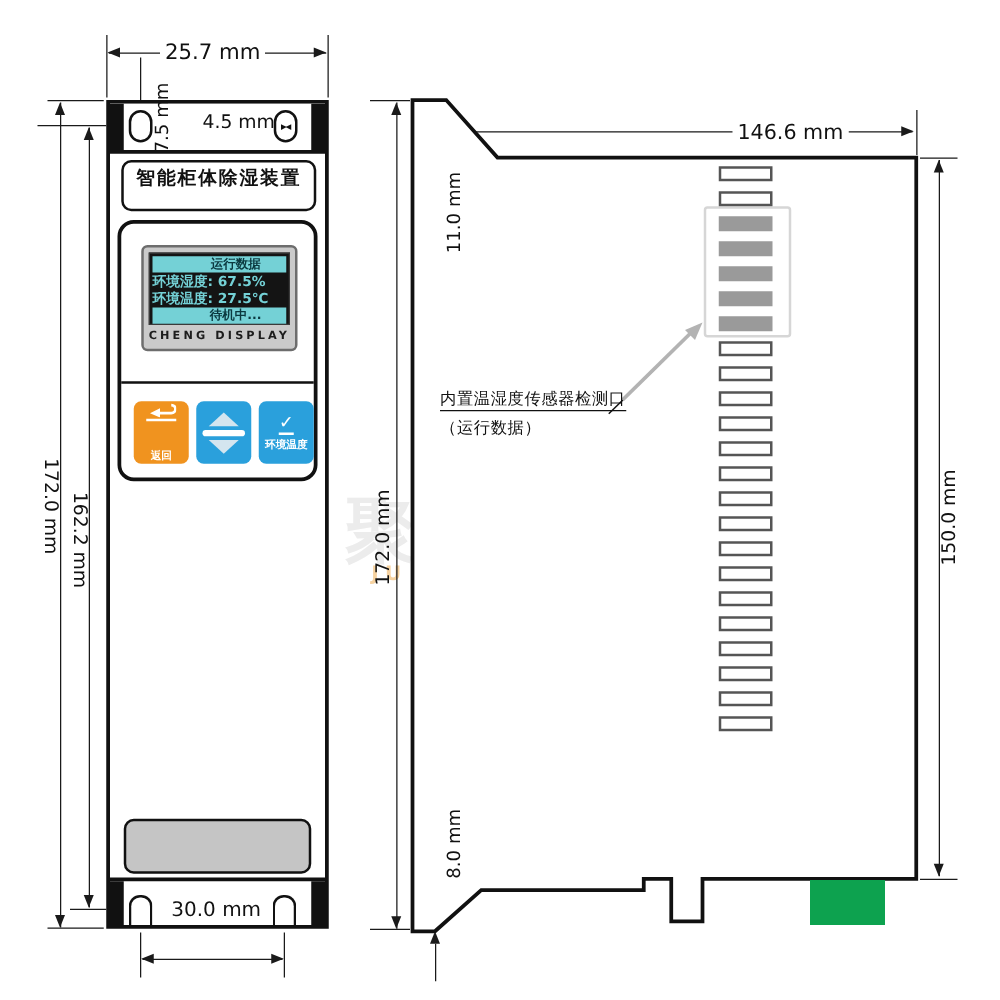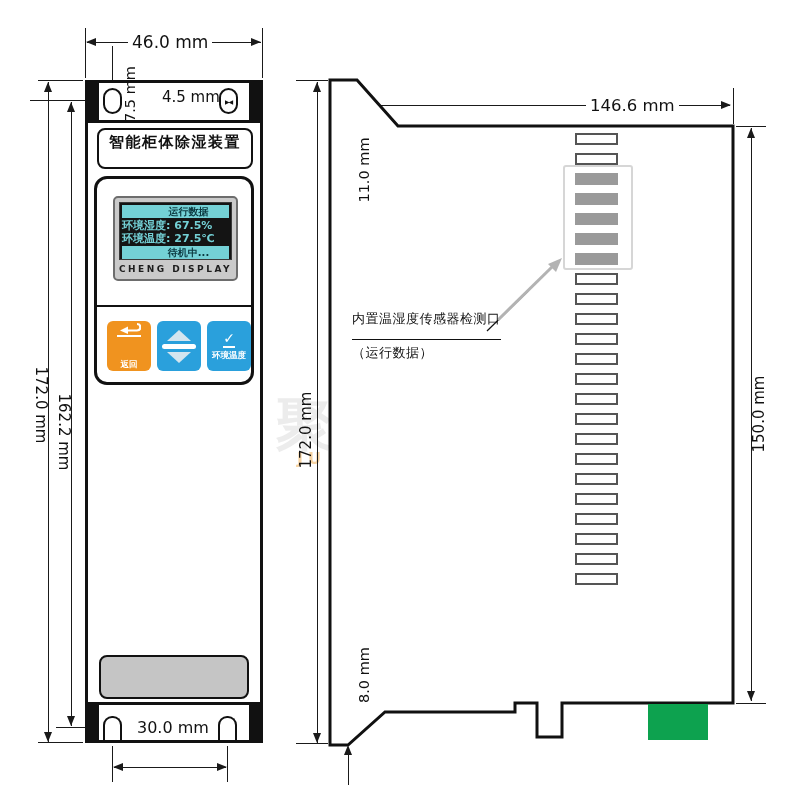--- a/index.html
+++ b/index.html
@@ -59,21 +59,21 @@
   .notch { position:absolute; bottom:0; width:19px; height:24px; border:2px solid #111; border-bottom:none; border-radius:9px 9px 0 0; background:#fff; }
 
   
   #side-svg { position:absolute; left:0; top:0; z-index:1; }
   #vent-column { position:absolute; left:575px; top:133px; z-index:2; }
   .vent-slot { width:43px; height:12px; margin-bottom:8px; }
   .vent-slot.white { border:2px solid #555; background:#fff; }
   .vent-slot.gray { background:#9a9a9a; }
   #sensor-box { position:absolute; left:563px; top:165px; width:70px; height:105px; border:2px solid #d6d6d6; border-radius:3px; z-index:1; }
   #note { position:absolute; left:352px; top:310px; z-index:3; font-size:13px; letter-spacing:.5px; }
-  #note .l1 { border-bottom:1.5px solid #111; padding-bottom:11px; display:inline-block; }
+  #note .l1 { border-bottom:1.5px solid #111; padding-bottom:0; display:inline-block; }
   #note .l2 { margin-top:4px; }
 </style>
 </head>
 <body>
 
 <div id="canvas">
 
   <div class="wm-logo">
     <div class="tri-outer"></div>
     <div class="tri-inner"></div>
@@ -176,21 +176,21 @@
   <div id="note">
     <div class="l1">内置温湿度传感器检测口</div>
     <div class="l2">（运行数据）</div>
   </div>
 
   <div class="ln" style="left:85px; top:28px; width:1px; height:50px;"></div>
   <div class="ln" style="left:262px; top:28px; width:1px; height:50px;"></div>
   <div class="ln" style="left:87px; top:42px; width:174px; height:1px;"></div>
   <div class="ar ar-left" style="left:86px; top:38px;"></div>
   <div class="ar ar-right" style="left:251px; top:38px;"></div>
-  <div class="dimtext" style="left:128px; top:32px; font-size:17px;">46.0 mm</div>
+  <div class="dimtext" style="left:128px; top:32px; font-size:17px;">25.7 mm</div>
 
   <div class="ln" style="left:112px; top:46px; width:1px; height:41px;"></div>
   <div class="ar ar-down" style="left:108px; top:87px;"></div>
   <div class="ln" style="left:112px; top:134px; width:1px; height:28px;"></div>
   <div class="ar ar-up" style="left:108px; top:124px;"></div>
   <div class="vl ccw" style="left:130px; top:94px; font-size:14.5px;">7.5 mm</div>
 
   <div class="dimtext" style="left:158px; top:88px; font-size:15px; background:transparent;">4.5 mm</div>
 
   <div class="ln" style="left:38px; top:80px; width:45px; height:1px;"></div>

